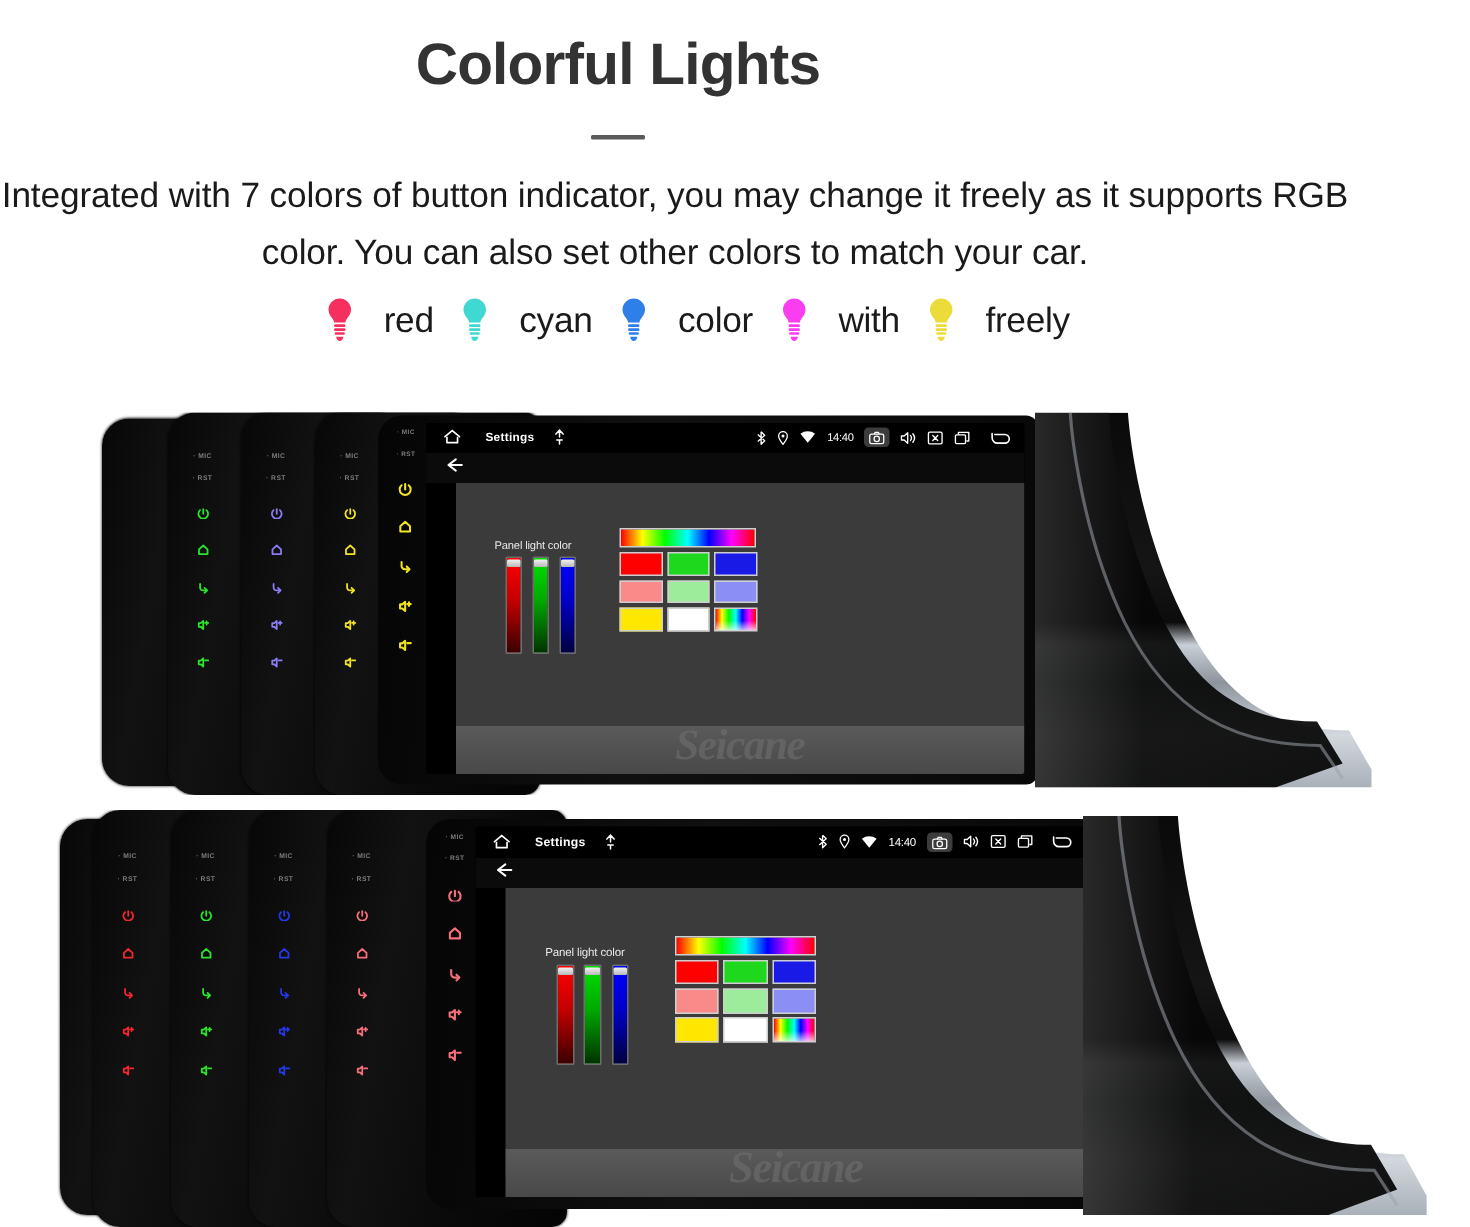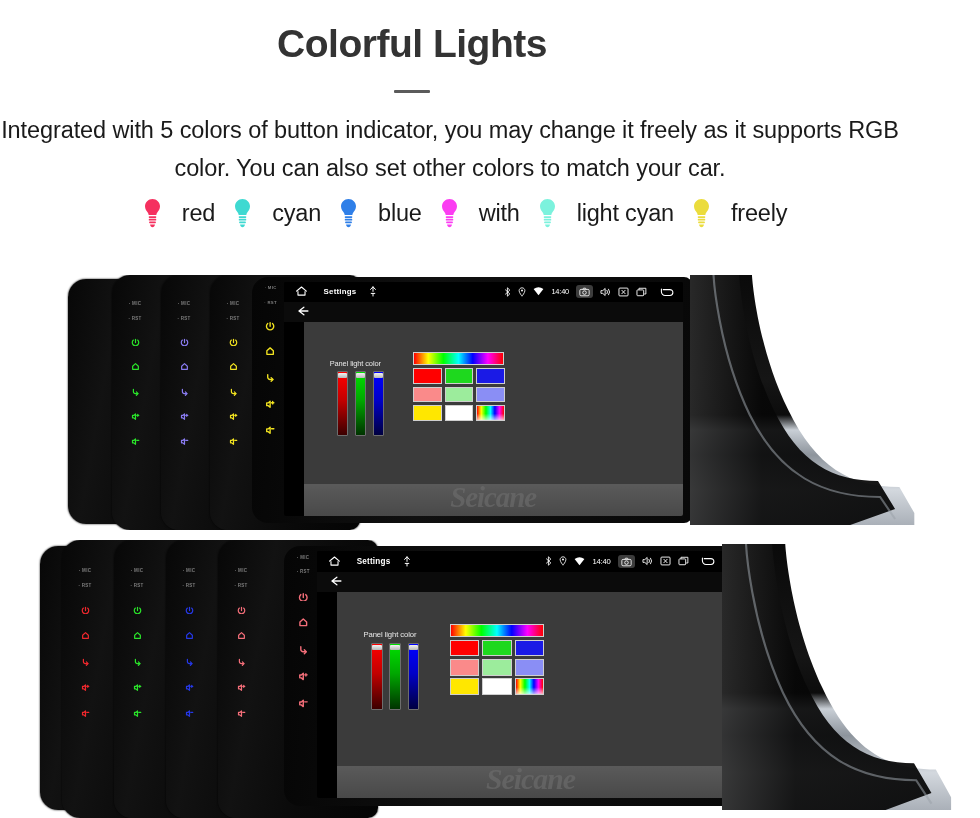--- a/index.html
+++ b/index.html
@@ -129,21 +129,21 @@
   .trimsvg{display:block;}
 </style>
 </head>
 <body>
 
 <div class="page">
 
   <div class="hdr">
     <h1 class="title">Colorful Lights</h1>
     <div class="divider"></div>
-    <p class="desc">Integrated with 5 colors of button indicator, you may change it freely as it supports RGB color. You can also set other colors to match your car.</p>
+    <p class="desc">Integrated with 7 colors of button indicator, you may change it freely as it supports RGB color. You can also set other colors to match your car.</p>
 
     <div class="legend" id="legend">
         <div class="lg-item">
      <svg class="bulb" viewBox="0 0 20 32">
   <path fill="#f5305f" d="M10 1C5.6 1 2 4.5 2 8.9c0 3.2 1.8 5.1 2.9 6.6.6.9 1 1.6 1 2.6h8.2c0-1 .4-1.7 1-2.6 1.1-1.5 2.9-3.4 2.9-6.6C18 4.5 14.4 1 10 1z"></path>
   <rect fill="#f5305f" x="6" y="19.4" width="8" height="1.9" rx=".7"></rect>
   <rect fill="#f5305f" x="6" y="22.2" width="8" height="1.9" rx=".7"></rect>
   <rect fill="#f5305f" x="6.4" y="25" width="7.2" height="1.9" rx=".7"></rect>
   <path fill="#f5305f" d="M7.4 28.2h5.2c-.3 1.9-1.3 3-2.6 3s-2.3-1.1-2.6-3z"></path>
 </svg>
@@ -160,41 +160,31 @@
      <span class="lg-label">cyan</span>
    </div>
         <div class="lg-item">
      <svg class="bulb" viewBox="0 0 20 32">
   <path fill="#2f7fe8" d="M10 1C5.6 1 2 4.5 2 8.9c0 3.2 1.8 5.1 2.9 6.6.6.9 1 1.6 1 2.6h8.2c0-1 .4-1.7 1-2.6 1.1-1.5 2.9-3.4 2.9-6.6C18 4.5 14.4 1 10 1z"></path>
   <rect fill="#2f7fe8" x="6" y="19.4" width="8" height="1.9" rx=".7"></rect>
   <rect fill="#2f7fe8" x="6" y="22.2" width="8" height="1.9" rx=".7"></rect>
   <rect fill="#2f7fe8" x="6.4" y="25" width="7.2" height="1.9" rx=".7"></rect>
   <path fill="#2f7fe8" d="M7.4 28.2h5.2c-.3 1.9-1.3 3-2.6 3s-2.3-1.1-2.6-3z"></path>
 </svg>
-     <span class="lg-label">blue</span>
+     <span class="lg-label">color</span>
    </div>
         <div class="lg-item">
      <svg class="bulb" viewBox="0 0 20 32">
   <path fill="#fb3df2" d="M10 1C5.6 1 2 4.5 2 8.9c0 3.2 1.8 5.1 2.9 6.6.6.9 1 1.6 1 2.6h8.2c0-1 .4-1.7 1-2.6 1.1-1.5 2.9-3.4 2.9-6.6C18 4.5 14.4 1 10 1z"></path>
   <rect fill="#fb3df2" x="6" y="19.4" width="8" height="1.9" rx=".7"></rect>
   <rect fill="#fb3df2" x="6" y="22.2" width="8" height="1.9" rx=".7"></rect>
   <rect fill="#fb3df2" x="6.4" y="25" width="7.2" height="1.9" rx=".7"></rect>
   <path fill="#fb3df2" d="M7.4 28.2h5.2c-.3 1.9-1.3 3-2.6 3s-2.3-1.1-2.6-3z"></path>
 </svg>
      <span class="lg-label">with</span>
-   </div>
-        <div class="lg-item">
-     <svg class="bulb" viewBox="0 0 20 32">
-  <path fill="#7cf2dd" d="M10 1C5.6 1 2 4.5 2 8.9c0 3.2 1.8 5.1 2.9 6.6.6.9 1 1.6 1 2.6h8.2c0-1 .4-1.7 1-2.6 1.1-1.5 2.9-3.4 2.9-6.6C18 4.5 14.4 1 10 1z"></path>
-  <rect fill="#7cf2dd" x="6" y="19.4" width="8" height="1.9" rx=".7"></rect>
-  <rect fill="#7cf2dd" x="6" y="22.2" width="8" height="1.9" rx=".7"></rect>
-  <rect fill="#7cf2dd" x="6.4" y="25" width="7.2" height="1.9" rx=".7"></rect>
-  <path fill="#7cf2dd" d="M7.4 28.2h5.2c-.3 1.9-1.3 3-2.6 3s-2.3-1.1-2.6-3z"></path>
-</svg>
-     <span class="lg-label">light cyan</span>
    </div>
         <div class="lg-item">
      <svg class="bulb" viewBox="0 0 20 32">
   <path fill="#ebdc3c" d="M10 1C5.6 1 2 4.5 2 8.9c0 3.2 1.8 5.1 2.9 6.6.6.9 1 1.6 1 2.6h8.2c0-1 .4-1.7 1-2.6 1.1-1.5 2.9-3.4 2.9-6.6C18 4.5 14.4 1 10 1z"></path>
   <rect fill="#ebdc3c" x="6" y="19.4" width="8" height="1.9" rx=".7"></rect>
   <rect fill="#ebdc3c" x="6" y="22.2" width="8" height="1.9" rx=".7"></rect>
   <rect fill="#ebdc3c" x="6.4" y="25" width="7.2" height="1.9" rx=".7"></rect>
   <path fill="#ebdc3c" d="M7.4 28.2h5.2c-.3 1.9-1.3 3-2.6 3s-2.3-1.1-2.6-3z"></path>
 </svg>
      <span class="lg-label">freely</span>

